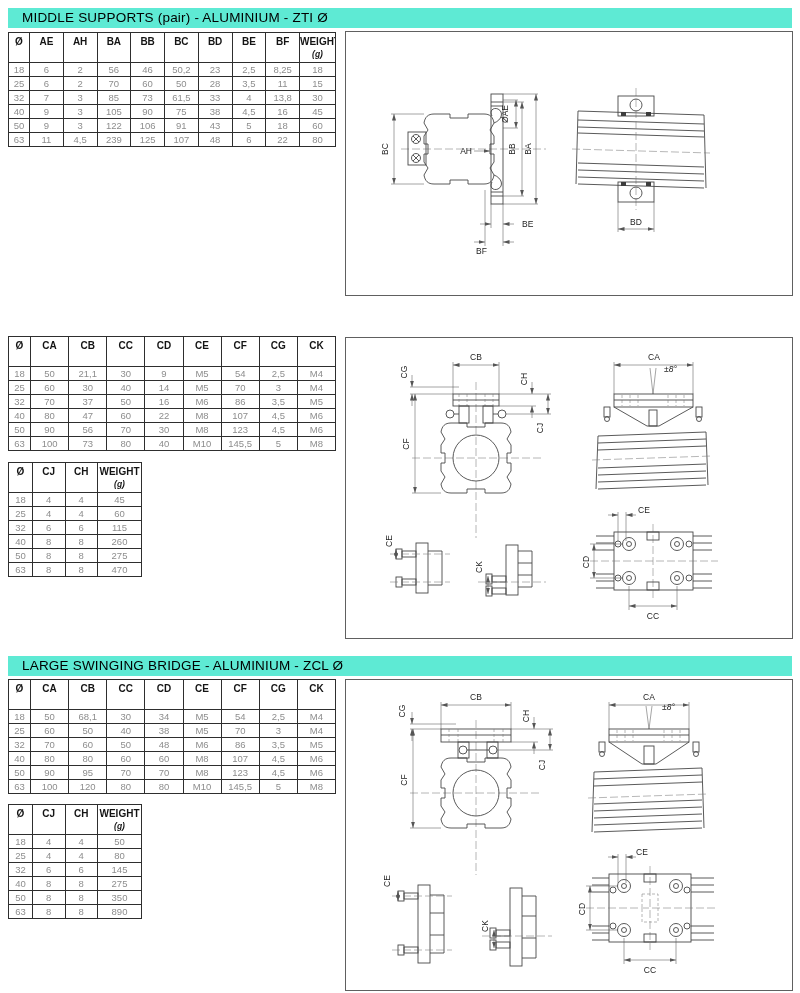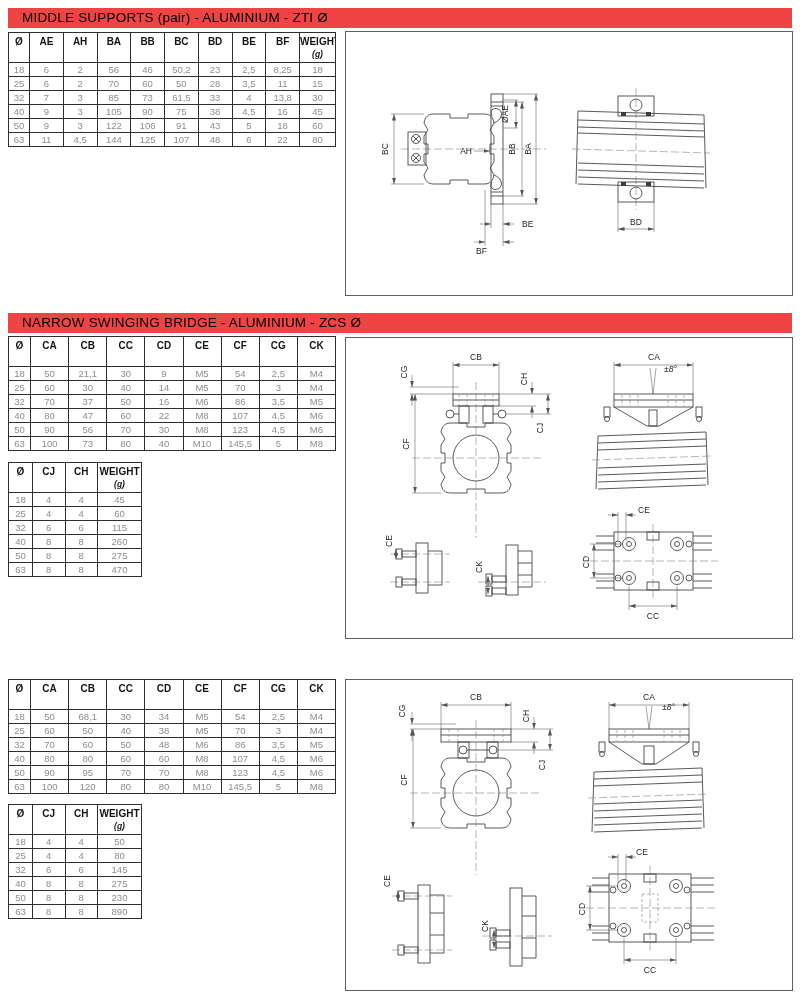--- a/index.html
+++ b/index.html
@@ -1,18 +1,18 @@
 <!DOCTYPE html>
 <html><head>
 <meta charset="utf-8">
 <style>
   html,body{margin:0;padding:0;background:#fff;}
   .page{position:relative;width:800px;height:993px;background:#ffffff;
         font-family:"Liberation Sans",sans-serif;overflow:hidden;}
-  .bar{position:absolute;left:8px;width:784px;height:20px;background:#ef4444;
+  .bar{position:absolute;left:8px;width:784px;height:20px;background:#5eead4;
        color:#000;font-size:13.5px;line-height:20px;padding-left:14px;
        box-sizing:border-box;letter-spacing:.2px;white-space:nowrap;}
   .dims{position:absolute;border-collapse:collapse;table-layout:fixed;background:#fff;}
   .dims th,.dims td{border:1px solid #2e2e2e;text-align:center;padding:0;overflow:hidden;}
   .dims th{font-size:10px;font-weight:bold;color:#141414;vertical-align:top;
            padding-top:3px;height:30px;box-sizing:border-box;line-height:1.15;}
   .dims th em{font-size:8.5px;}
   .dims td{font-size:9.5px;color:#8d8d8d;height:13px;line-height:1;}
   .t10{width:328px}.t9{width:328px}.t4{width:134px}
   .t10 th:first-child{width:21px}.t10 th:last-child{width:36px}
@@ -110,21 +110,21 @@
           <td>91</td>
           <td>43</td>
           <td>5</td>
           <td>18</td>
           <td>60</td>
         </tr>
         <tr>
           <td>63</td>
           <td>11</td>
           <td>4,5</td>
-          <td>144</td>
+          <td>239</td>
           <td>125</td>
           <td>107</td>
           <td>48</td>
           <td>6</td>
           <td>22</td>
           <td>80</td>
         </tr>
       </tbody>
     </table>
 
@@ -200,23 +200,20 @@
         <circle class="s" cx="290" cy="161" r="6"></circle>
         <rect class="fl" x="275" y="150" width="5" height="4"></rect>
         <rect class="fl" x="300" y="150" width="5" height="4"></rect>
         <path class="dm" d="M272,170 L272,200 M308,170 L308,200"></path>
         <line class="dm" x1="272" y1="197" x2="308" y2="197" marker-start="url(#arw)" marker-end="url(#arw)"></line>
         <text x="290" y="193" text-anchor="middle">BD</text>
       </g>
     </svg>
   </div>
 
-  <div class="bar" style="top:313px">
-    <span>NARROW SWINGING BRIDGE - ALUMINIUM - ZCS Ø</span>
-  </div>
 
   <table class="dims t9" style="left:8px;top:336px">
       <thead>
         <tr>
           <th>Ø</th>
           <th>CA</th>
           <th>CB</th>
           <th>CC</th>
           <th>CD</th>
           <th>CE</th>
@@ -453,20 +450,23 @@
         <path class="dm" d="M276,206 L244,206 M276,240 L244,240"></path>
         <line class="dm" x1="248" y1="206" x2="248" y2="240" marker-start="url(#arw)" marker-end="url(#arw)"></line>
         <text transform="rotate(-90 243 224)" x="243" y="224" text-anchor="middle">CD</text>
         <path class="dm" d="M283,248 L283,272 M331,248 L331,272"></path>
         <line class="dm" x1="283" y1="268" x2="331" y2="268" marker-start="url(#arw)" marker-end="url(#arw)"></line>
         <text x="307" y="281" text-anchor="middle">CC</text>
       </g>
     </svg>
   </div>
 
+  <div class="bar" style="top:656px">
+    <span>LARGE SWINGING BRIDGE - ALUMINIUM - ZCL Ø</span>
+  </div>
 
   <table class="dims t9" style="left:8px;top:679px">
       <thead>
         <tr>
           <th>Ø</th>
           <th>CA</th>
           <th>CB</th>
           <th>CC</th>
           <th>CD</th>
           <th>CE</th>
@@ -576,21 +576,21 @@
         <tr>
           <td>40</td>
           <td>8</td>
           <td>8</td>
           <td>275</td>
         </tr>
         <tr>
           <td>50</td>
           <td>8</td>
           <td>8</td>
-          <td>230</td>
+          <td>350</td>
         </tr>
         <tr>
           <td>63</td>
           <td>8</td>
           <td>8</td>
           <td>890</td>
         </tr>
       </tbody>
     </table>
 

